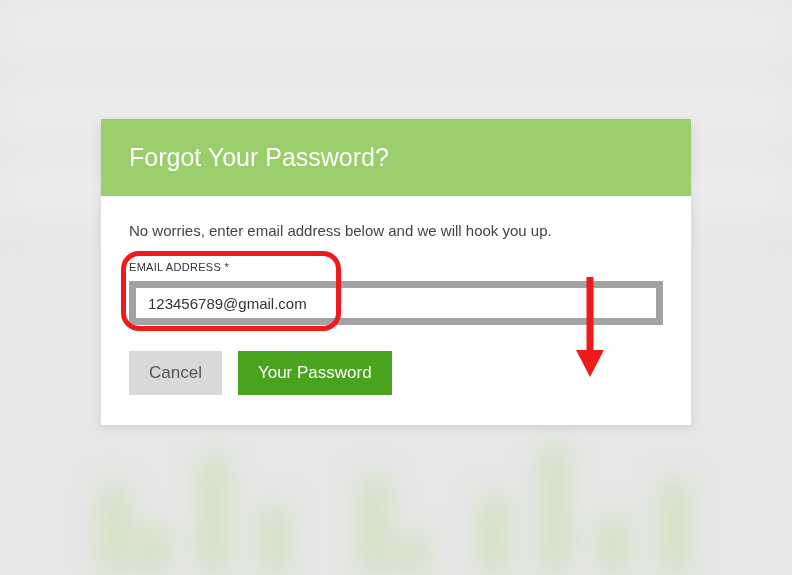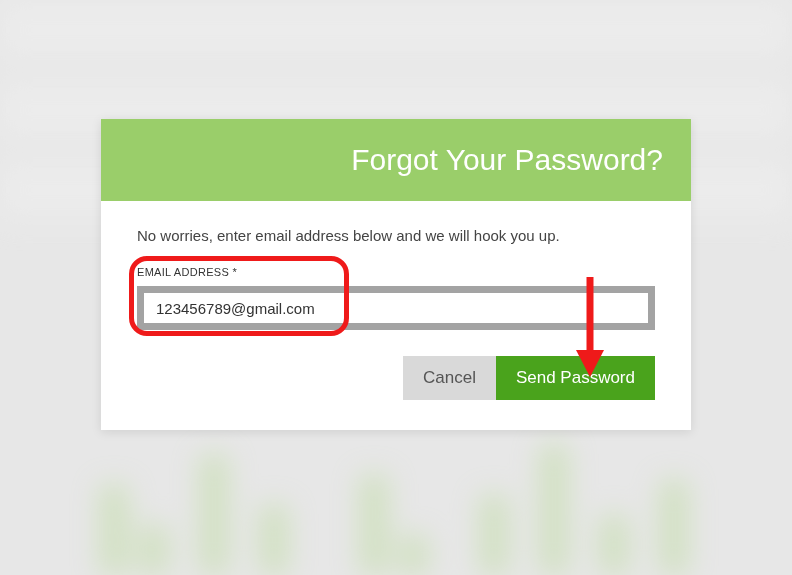--- a/index.html
+++ b/index.html
@@ -47,26 +47,25 @@
       width: 590px;
       background: #fff;
       box-shadow: 0 2px 10px rgba(0,0,0,0.1);
     }
     .modal-header {
       background: #9ace6a;
       padding: 24px 28px;
     }
     .modal-title {
       color: #fff;
-      font-size: 30px;
+      font-size: 25px;
       font-weight: 300;
-      text-align: right;
     }
     .modal-body {
-      padding: 26px 36px 30px;
+      padding: 26px 28px 30px;
     }
     .modal-subtitle {
       color: #444;
       font-size: 15px;
       margin-bottom: 22px;
     }
     .field-group {
       position: relative;
       margin-bottom: 26px;
     }
@@ -93,21 +92,21 @@
       top: -10px;
       left: -8px;
       width: 220px;
       height: 80px;
       border: 5px solid #ef1a1a;
       border-radius: 18px;
       pointer-events: none;
     }
     .buttons {
       display: flex;
-      justify-content: flex-end;
+      gap: 16px;
     }
     .btn {
       height: 44px;
       padding: 0 20px;
       font-size: 17px;
       font-weight: 400;
       border: none;
       cursor: pointer;
       display: inline-flex;
       align-items: center;
@@ -154,21 +153,21 @@
   </div>
   <div class="modal-body">
     <p class="modal-subtitle">No worries, enter email address below and we will hook you up.</p>
     <div class="field-group">
       <label class="field-label">EMAIL ADDRESS *</label>
       <input type="text" class="field-input" value="123456789@gmail.com" style="">
       <div class="highlight-rect"></div>
     </div>
     <div class="buttons">
       <button class="btn btn-cancel">Cancel</button>
-      <button class="btn btn-send">Send Password</button>
+      <button class="btn btn-send">Your Password</button>
     </div>
   </div>
 </div>
 
 <svg class="arrow" width="40" height="110">
   <line x1="20" y1="5" x2="20" y2="80" stroke="#ef1a1a" stroke-width="7"></line>
   <polygon points="20,105 6,78 34,78" fill="#ef1a1a"></polygon>
 </svg>
 
 </body></html>

